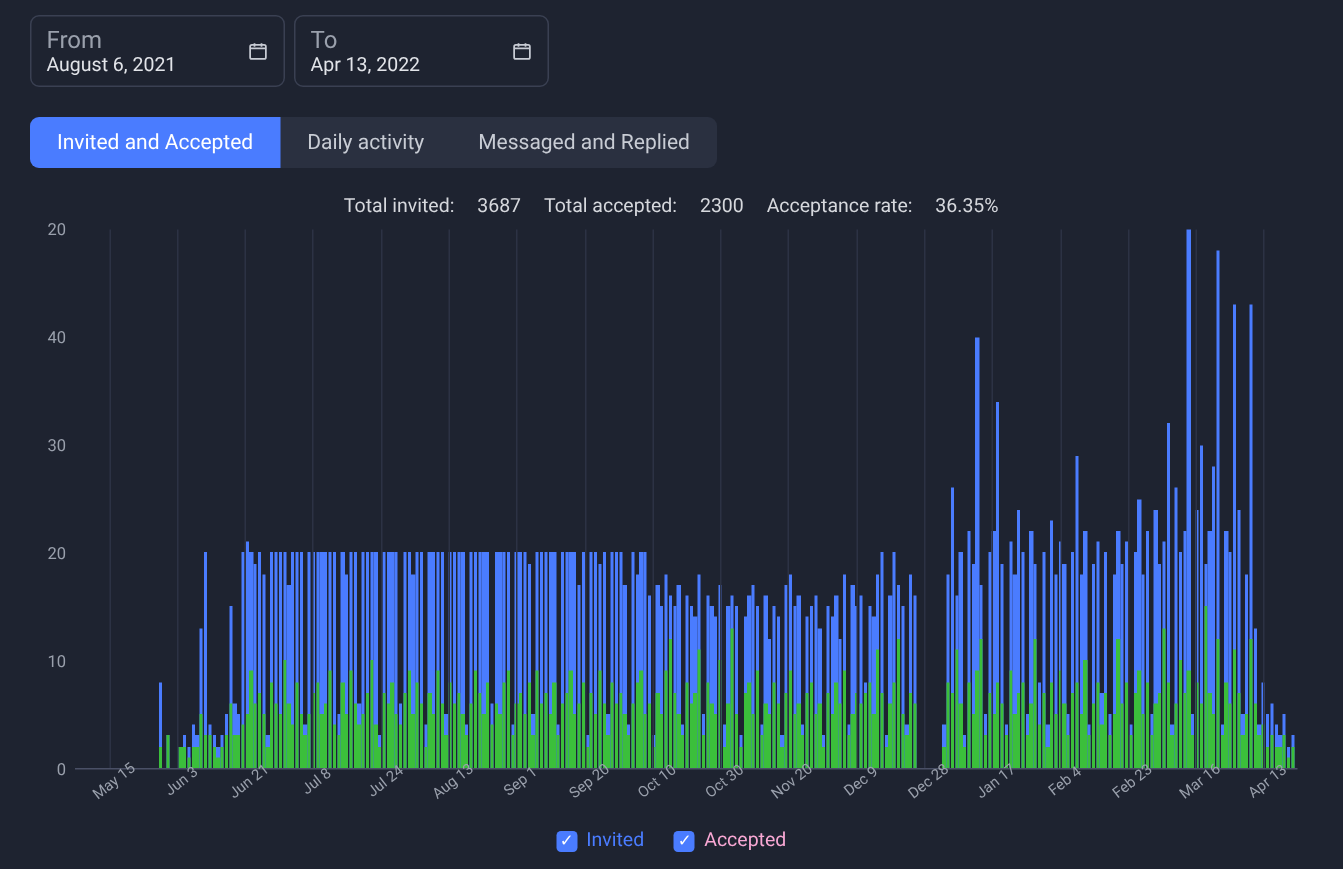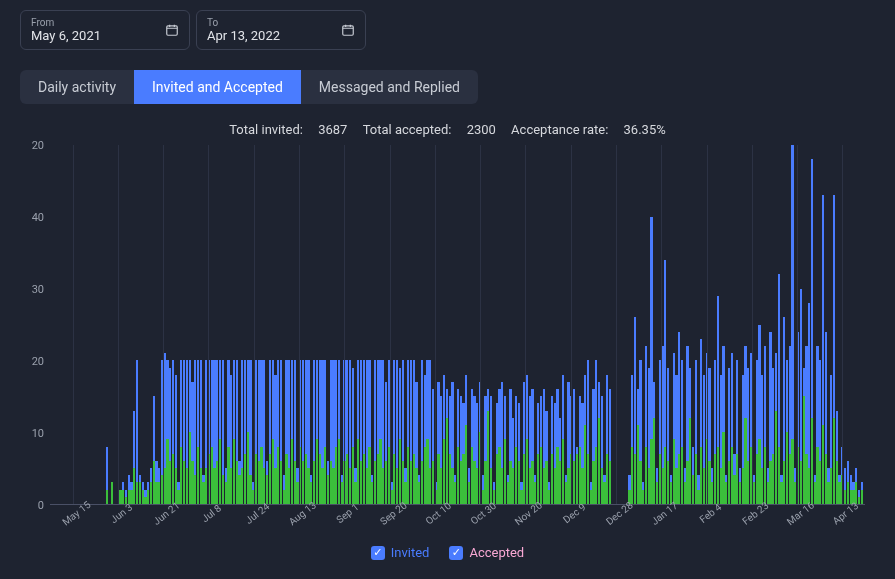--- a/index.html
+++ b/index.html
@@ -18,21 +18,21 @@
     background: #1e2330;
     border: 1px solid #3a4052;
     border-radius: 6px;
     padding: 6px 10px;
     width: 170px;
     display: flex;
     justify-content: space-between;
     align-items: center;
   }
   .date-inner { display: flex; flex-direction: column; }
-  .date-label { font-size: 10px; color: #9aa0ac; }
+  .date-label { font-size: 16px; color: #9aa0ac; }
   .date-value { font-size: 13px; color: #e2e4e9; }
   .cal-icon { width: 14px; height: 14px; }
   .cal-icon svg { stroke: #c8ccd4; }
   .tabs {
     display: inline-flex;
     background: #2a3040;
     border-radius: 6px;
     overflow: hidden;
     margin-bottom: 18px;
   }
@@ -148,21 +148,21 @@
 </style>
 </head>
 <body>
 
 
 
 <div class="date-row">
   <div class="date-box">
     <div class="date-inner">
       <span class="date-label">From</span>
-      <span class="date-value">May 6, 2021</span>
+      <span class="date-value">August 6, 2021</span>
     </div>
     <span class="cal-icon">
       <svg viewBox="0 0 24 24" fill="none" stroke="currentColor" stroke-width="2">
           <rect x="3" y="5" width="18" height="16" rx="2"></rect>
           <path d="M3 9h18M8 3v4M16 3v4"></path>
         </svg>
     </span>
   </div>
   <div class="date-box">
     <div class="date-inner">
@@ -172,22 +172,22 @@
     <span class="cal-icon">
       <svg viewBox="0 0 24 24" fill="none" stroke="currentColor" stroke-width="2">
           <rect x="3" y="5" width="18" height="16" rx="2"></rect>
           <path d="M3 9h18M8 3v4M16 3v4"></path>
         </svg>
     </span>
   </div>
 </div>
 
 <div class="tabs">
+  <div class="tab active">Invited and Accepted</div>
   <div class="tab">Daily activity</div>
-  <div class="tab active">Invited and Accepted</div>
   <div class="tab">Messaged and Replied</div>
 </div>
 
 <div class="summary">
   <span>Total invited:</span>
   <span>3687</span>
   <span>Total accepted:</span>
   <span>2300</span>
   <span>Acceptance rate:</span>
   <span>36.35%</span>

